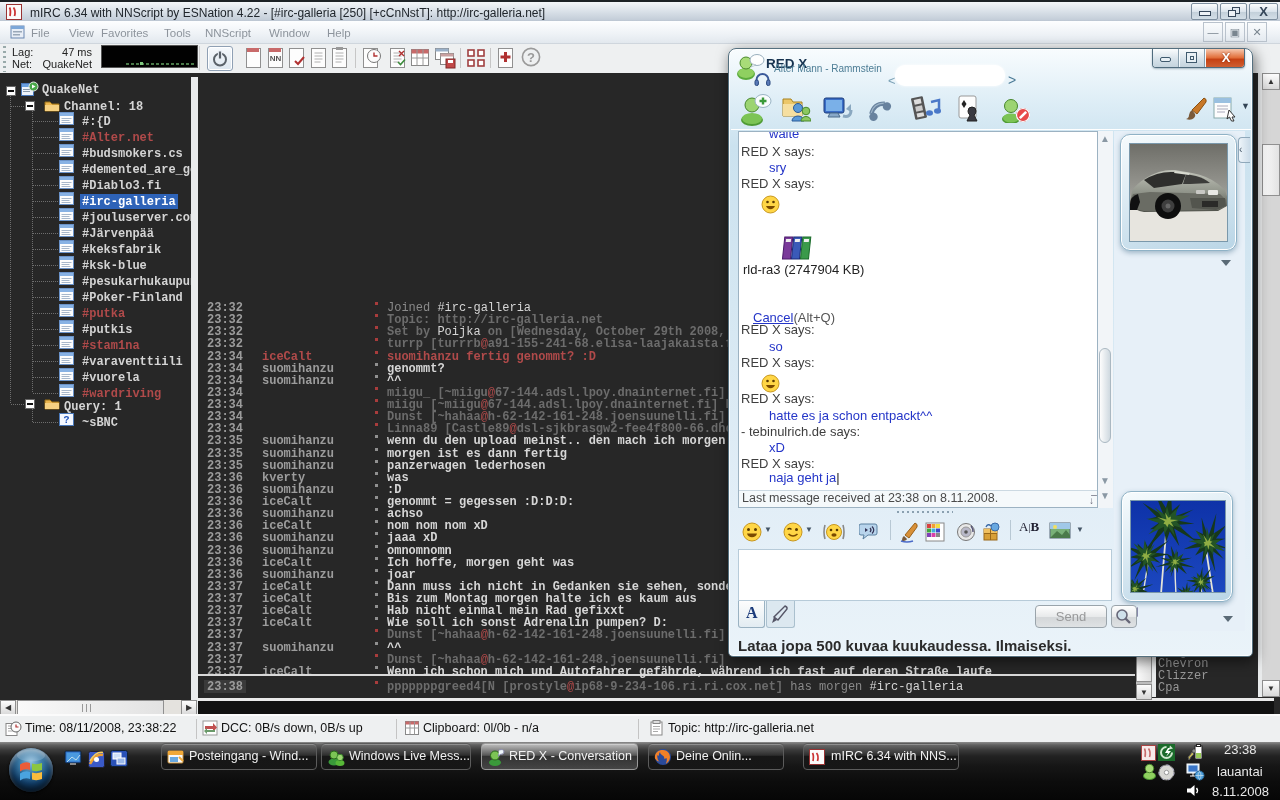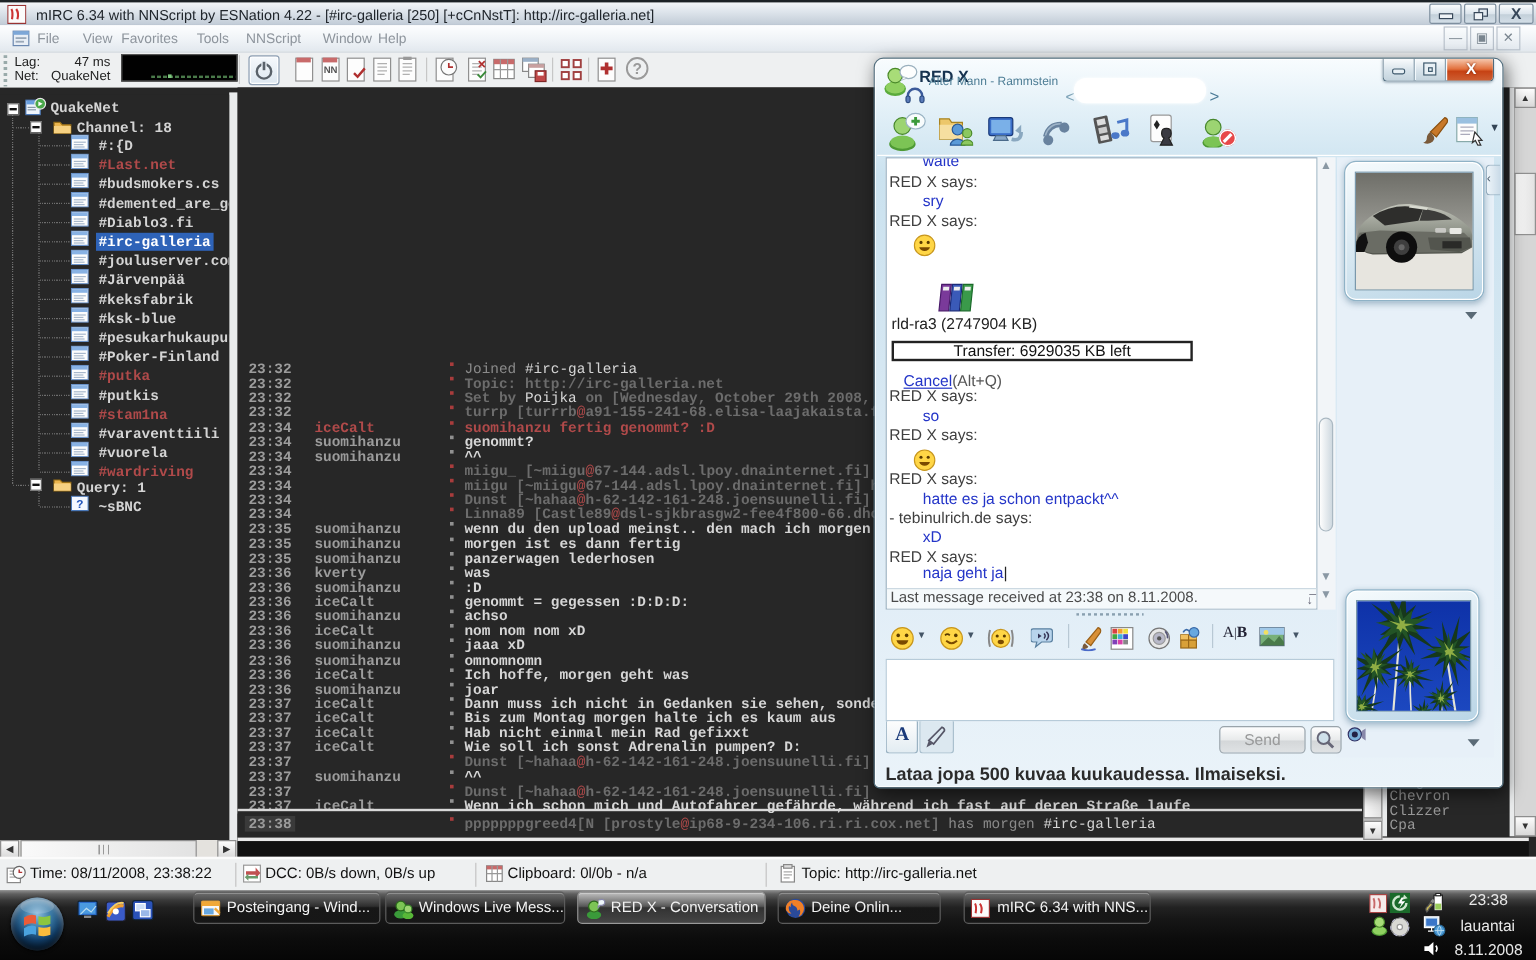--- a/index.html
+++ b/index.html
@@ -72,21 +72,21 @@
 #msn .blue{color:#2435c8;}
 #ma{left:9px;top:82px;width:360px;height:377px;background:#fff;border:1px solid #9cb2c2;overflow:hidden;font-size:13px;line-height:13px;}
 .ml{position:absolute;left:0;width:356px;white-space:nowrap;}
 #mstat{position:absolute;left:0px;top:358px;width:358px;height:19px;background:#f5f9fb;border-top:1px solid #ccd9e2;color:#4a4a4a;font-size:12.5px;}
 #msb{left:369px;top:82px;width:15px;height:377px;background:#f2f5f8;}
 #mside{left:385px;top:82px;width:131px;height:500px;background:#e7f0f8;}
 #minput{left:9px;top:500px;width:374px;height:52px;background:#fff;border:1px solid #b7cbd9;}
 #mitools{left:9px;top:468px;width:374px;height:32px;}
 .dpic{position:absolute;border-radius:10px;background:linear-gradient(160deg,#f6fbfd,#b9d5e6);border:1px solid #8fb2c6;box-shadow:0 2px 5px rgba(70,110,140,.45),inset 0 0 0 1px #fff;}
 .dpin{position:absolute;left:8px;top:8px;border:1px solid #7a98ab;overflow:hidden;}
-.sendbtn{position:absolute;border:1px solid #9aa4ab;border-radius:4px;background:linear-gradient(#fefefe,#e8eaeb 50%,#d4d7d9 55%,#dfe2e4);}
+.sendbtn{position:absolute;border:1px solid #9aa4ab;border-radius:4px;background:linear-gradient(#fefefe,#e8eaeb 50%,#d4d7d9 55%,#dfe2e4);margin-left:19px;}
 </style></head>
 <body>
 <div class="ab" id="mirc">
   <div class="ab" id="tbar">
     <svg class="ab" style="left:6px;top:2px" width="16" height="16">
         <rect x="0.5" y="0.5" width="15" height="15" fill="#fbfbfb" stroke="#993333"></rect>
         <path d="M4 12 Q5 6 3.5 3.5 M8.5 12 Q10 7 7.5 3.5" stroke="#cc3333" stroke-width="1.8" fill="none"></path>
       </svg>
     <span class="ab" id="ttext">mIRC 6.34 with NNScript by ESNation 4.22 - [#irc-galleria [250] [+cCnNstT]: http://irc-galleria.net]</span>
     <div class="ab wb" style="left:1191px;width:27px;">
@@ -104,21 +104,21 @@
         <rect x="1" y="2" width="13" height="3" fill="#7da7d8"></rect>
         <rect x="3" y="7" width="9" height="1.5" fill="#9aa8b8"></rect>
         <rect x="3" y="10" width="7" height="1.5" fill="#9aa8b8"></rect>
       </svg>
     <span class="ab mi" style="left:31px;">File</span>
     <span class="ab mi" style="left:69px;">View</span>
     <span class="ab mi" style="left:101px;">Favorites</span>
     <span class="ab mi" style="left:164px;">Tools</span>
     <span class="ab mi" style="left:205px;">NNScript</span>
     <span class="ab mi" style="left:269px;">Window</span>
-    <span class="ab mi" style="left:315px;text-align:center;">Help</span>
+    <span class="ab mi" style="left:327px;text-align:center;">Help</span>
     <div class="ab mdib" style="left:1203px;">—</div>
     <div class="ab mdib" style="left:1225px;">▣</div>
     <div class="ab mdib" style="left:1247px;">✕</div>
   </div>
   <div class="ab" id="tools">
     <div class="ab" style="left:3px;top:2px;width:3px;height:26px;background:repeating-linear-gradient(#9aa 0 2px,#eef0f1 2px 5px);"></div>
     <span class="ab lbl" style="left:12px;top:2px;">Lag:</span>
     <span class="ab lbl" style="left:12px;top:14px;">Net:</span>
     <span class="ab lbl" style="left:92px;top:2px;transform:translateX(-100%);">47 ms</span>
     <span class="ab lbl" style="left:92px;top:14px;transform:translateX(-100%);">QuakeNet</span>
@@ -271,21 +271,21 @@
     <span class="ab" style="left:64px;top:21px;">Channel: 18</span>
     <div class="hdot" style="left:33px;top:42px;width:25px;"></div>
     <svg class="ab" style="left:59px;top:33px" width="15" height="13">
         <use href="#cico"></use>
       </svg>
     <span class="ab " style="left:82px;top:36px;">#:{D</span>
     <div class="hdot" style="left:33px;top:58px;width:25px;"></div>
     <svg class="ab" style="left:59px;top:49px" width="15" height="13">
         <use href="#cico"></use>
       </svg>
-    <span class="ab r" style="left:82px;top:52px;">#Last.net</span>
+    <span class="ab r" style="left:82px;top:52px;">#Alter.net</span>
     <div class="hdot" style="left:33px;top:74px;width:25px;"></div>
     <svg class="ab" style="left:59px;top:65px" width="15" height="13">
         <use href="#cico"></use>
       </svg>
     <span class="ab " style="left:82px;top:68px;">#budsmokers.cs</span>
     <div class="hdot" style="left:33px;top:90px;width:25px;"></div>
     <svg class="ab" style="left:59px;top:81px" width="15" height="13">
         <use href="#cico"></use>
       </svg>
     <span class="ab " style="left:82px;top:84px;">#demented_are_go</span>
@@ -560,21 +560,20 @@
         <g transform="skewX(-6)">
           <rect x="6" y="2" width="8" height="22" fill="#7a3a9a" stroke="#4a1a6a"></rect>
           <rect x="15" y="2" width="8" height="22" fill="#3a5ab8" stroke="#1a2a78"></rect>
           <rect x="24" y="2" width="8" height="22" fill="#3a9a4a" stroke="#1a6a2a"></rect>
           <rect x="7.5" y="4" width="5" height="3" fill="#eee"></rect>
           <rect x="16.5" y="4" width="5" height="3" fill="#eee"></rect>
           <rect x="25.5" y="4" width="5" height="3" fill="#eee"></rect>
         </g>
       </svg>
     <div class="ml" style="left:4px;top:131px;color:#222;">rld-ra3 (2747904 KB)</div>
-    <div class="ml" style="left:4px;top:152px;width:251px;height:17px;border:2px solid #222;background:#fff;text-align:center;line-height:14px;color:#111;">Transfer: 6929035 KB left</div>
     <div class="ml" style="left:14px;top:179px;"><span class="blue" style="text-decoration:underline;">Cancel</span><span style="color:#555;">(Alt+Q)</span></div>
     <div class="ml says" style="left:2px;top:191px;">RED X says:</div>
     <div class="ml blue" style="left:30px;top:208px;">so</div>
     <div class="ml says" style="left:2px;top:224px;">RED X says:</div>
     <svg class="ml" style="left:22px;top:242px;" width="19" height="19">
         <circle cx="9.5" cy="9.5" r="8.5" fill="#ffd646" stroke="#c8971e"></circle>
         <circle cx="6.5" cy="7" r="1.3" fill="#5a3a00"></circle>
         <circle cx="12.5" cy="7" r="1.3" fill="#5a3a00"></circle>
         <path d="M5 11 a4.8 4.8 0 0 0 9 0z" fill="#7a4a00"></path>
       </svg>

